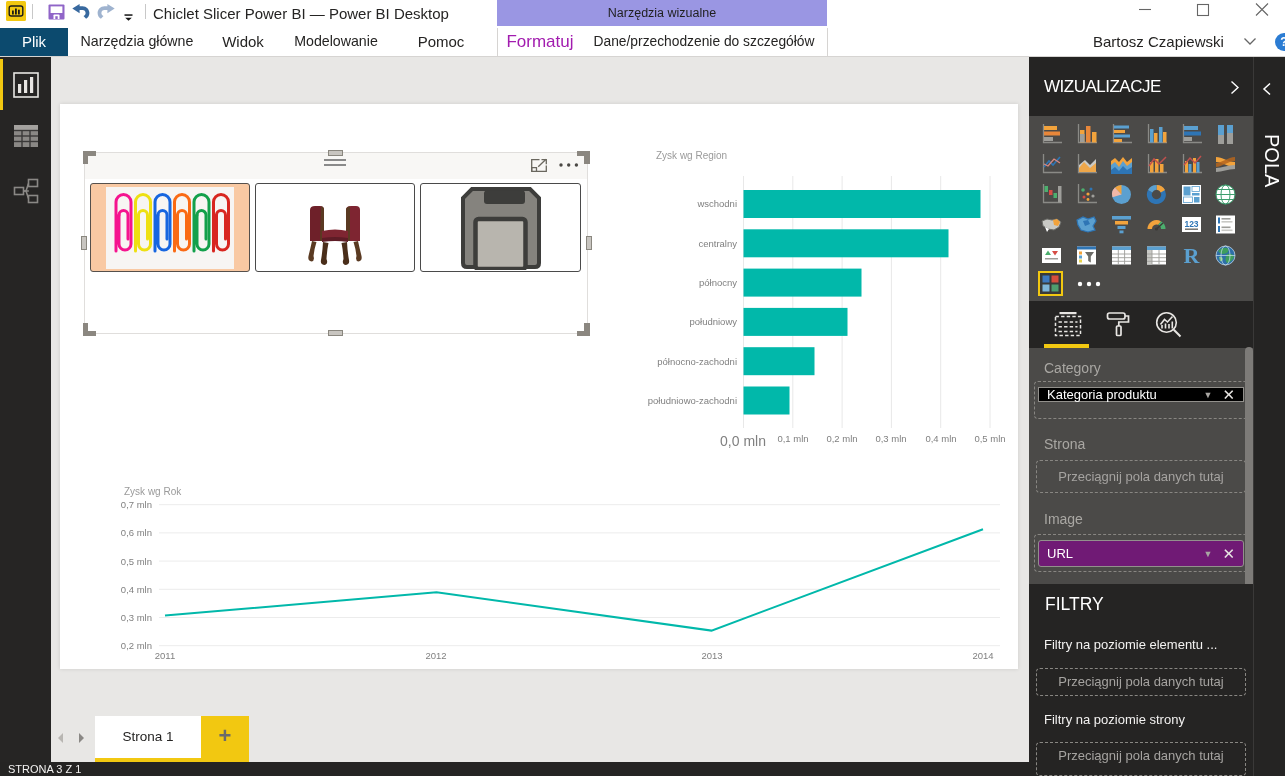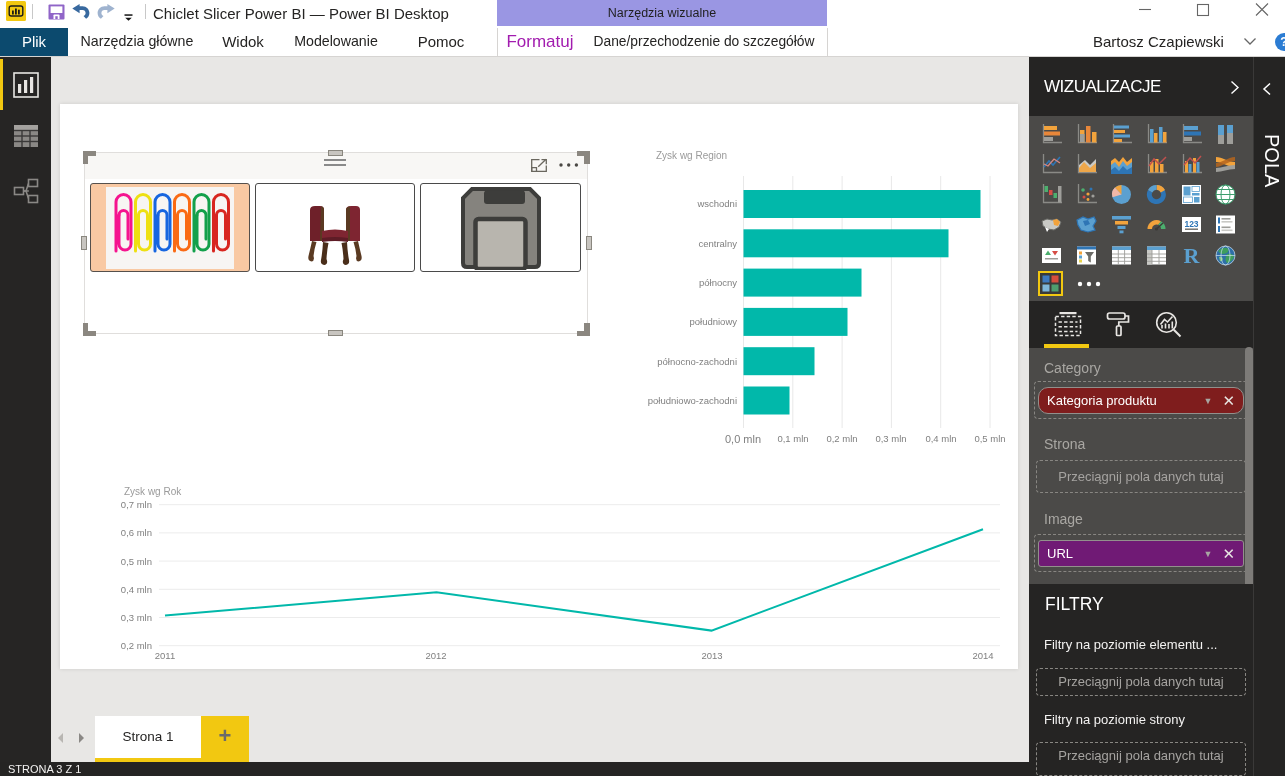--- a/index.html
+++ b/index.html
@@ -102,21 +102,21 @@
       <rect x="743.5" y="307.9" width="104" height="28" fill="#01B8AA"></rect>
       <rect x="743.5" y="347.2" width="71" height="28" fill="#01B8AA"></rect>
       <rect x="743.5" y="386.5" width="46" height="28" fill="#01B8AA"></rect>
     </svg>
     <div style="position:absolute;left:500px;top:198px;width:237px;text-align:right;font-size:9.5px;color:#808080">wschodni</div>
     <div style="position:absolute;left:500px;top:238px;width:237px;text-align:right;font-size:9.5px;color:#808080">centralny</div>
     <div style="position:absolute;left:500px;top:277px;width:237px;text-align:right;font-size:9.5px;color:#808080">północny</div>
     <div style="position:absolute;left:500px;top:316px;width:237px;text-align:right;font-size:9.5px;color:#808080">południowy</div>
     <div style="position:absolute;left:500px;top:356px;width:237px;text-align:right;font-size:9.5px;color:#808080">północno-zachodni</div>
     <div style="position:absolute;left:500px;top:395px;width:237px;text-align:right;font-size:9.5px;color:#808080">południowo-zachodni</div>
-    <div style="position:absolute;left:718px;top:433px;width:50px;text-align:center;font-size:11px;color:#808080">0,0 mln</div>
+    <div style="position:absolute;left:718px;top:433px;width:50px;text-align:center;font-size:14px;color:#808080">0,0 mln</div>
     <div style="position:absolute;left:768px;top:433px;width:50px;text-align:center;font-size:9.5px;color:#808080">0,1 mln</div>
     <div style="position:absolute;left:817px;top:433px;width:50px;text-align:center;font-size:9.5px;color:#808080">0,2 mln</div>
     <div style="position:absolute;left:866px;top:433px;width:50px;text-align:center;font-size:9.5px;color:#808080">0,3 mln</div>
     <div style="position:absolute;left:916px;top:433px;width:50px;text-align:center;font-size:9.5px;color:#808080">0,4 mln</div>
     <div style="position:absolute;left:965px;top:433px;width:50px;text-align:center;font-size:9.5px;color:#808080">0,5 mln</div>
     <div style="position:absolute;left:124px;top:486px;font-size:10px;color:#9A9A9A">Zysk wg Rok</div>
     <div style="position:absolute;left:100px;top:499px;width:52px;text-align:right;font-size:9.5px;color:#808080">0,7 mln</div>
     <div style="position:absolute;left:100px;top:527px;width:52px;text-align:right;font-size:9.5px;color:#808080">0,6 mln</div>
     <div style="position:absolute;left:100px;top:556px;width:52px;text-align:right;font-size:9.5px;color:#808080">0,5 mln</div>
     <div style="position:absolute;left:100px;top:584px;width:52px;text-align:right;font-size:9.5px;color:#808080">0,4 mln</div>
@@ -460,21 +460,21 @@
             <path d="M18.8 18.8 L25.5 25.5" stroke-width="2"></path>
             <path d="M5.5 13.5 L9.5 8.5 L12.5 11 L17.5 5.5"></path>
             <path d="M7 14 V17.5 M10.5 12.5 V17.5 M14 13 V17.5 M17.3 10.5 V17.5"></path>
           </g>
         </svg></div>
       <div class="abs" style="left:15px;top:43px;width:45px;height:4px;background:#F2C811"></div>
     </div>
     <div class="abs" style="left:1029px;top:348px;width:224px;height:236px;background:#4B4A48">
       <div class="abs" style="left:15px;top:12px;font-size:14px;color:#A9A7A3">Category</div>
       <div style="position:absolute;left:5px;top:33px;width:214px;height:38px;border:1px dashed #888682;border-radius:4px;box-sizing:border-box;"></div>
-      <div style="position:absolute;left:9px;top:39px;width:206px;height:27px;background:#7f1d1d;border:1px solid #92908C;border-radius:10px;box-sizing:border-box;display:flex;align-items:center;color:#fff;font-size:13px">
+      <div style="position:absolute;left:9px;top:39px;width:206px;height:15px;background:#000000;border:1px solid #92908C;border-radius:0;box-sizing:border-box;display:flex;align-items:center;color:#fff;font-size:13px">
         <span style="margin-left:8px;flex:1;white-space:nowrap;overflow:hidden">Kategoria produktu</span>
         <span style="color:#A8A6A2;font-size:9px;margin-right:10px">▼</span>
         <span style="color:#E8E6E3;font-size:15px;margin-right:8px;font-weight:400">✕</span>
       </div>
       <div class="abs" style="left:15px;top:88px;font-size:14px;color:#A9A7A3">Strona</div>
       <div style="position:absolute;left:7px;top:112px;width:210px;height:33px;border:1px dashed #888682;border-radius:4px;box-sizing:border-box;">
         <div style="text-align:center;line-height:31px;color:#A5A3A0;font-size:13px;white-space:nowrap">Przeciągnij pola danych tutaj</div>
       </div>
       <div class="abs" style="left:15px;top:163px;font-size:14px;color:#A9A7A3">Image</div>
       <div style="position:absolute;left:5px;top:186px;width:214px;height:38px;border:1px dashed #888682;border-radius:4px;box-sizing:border-box;"></div>

